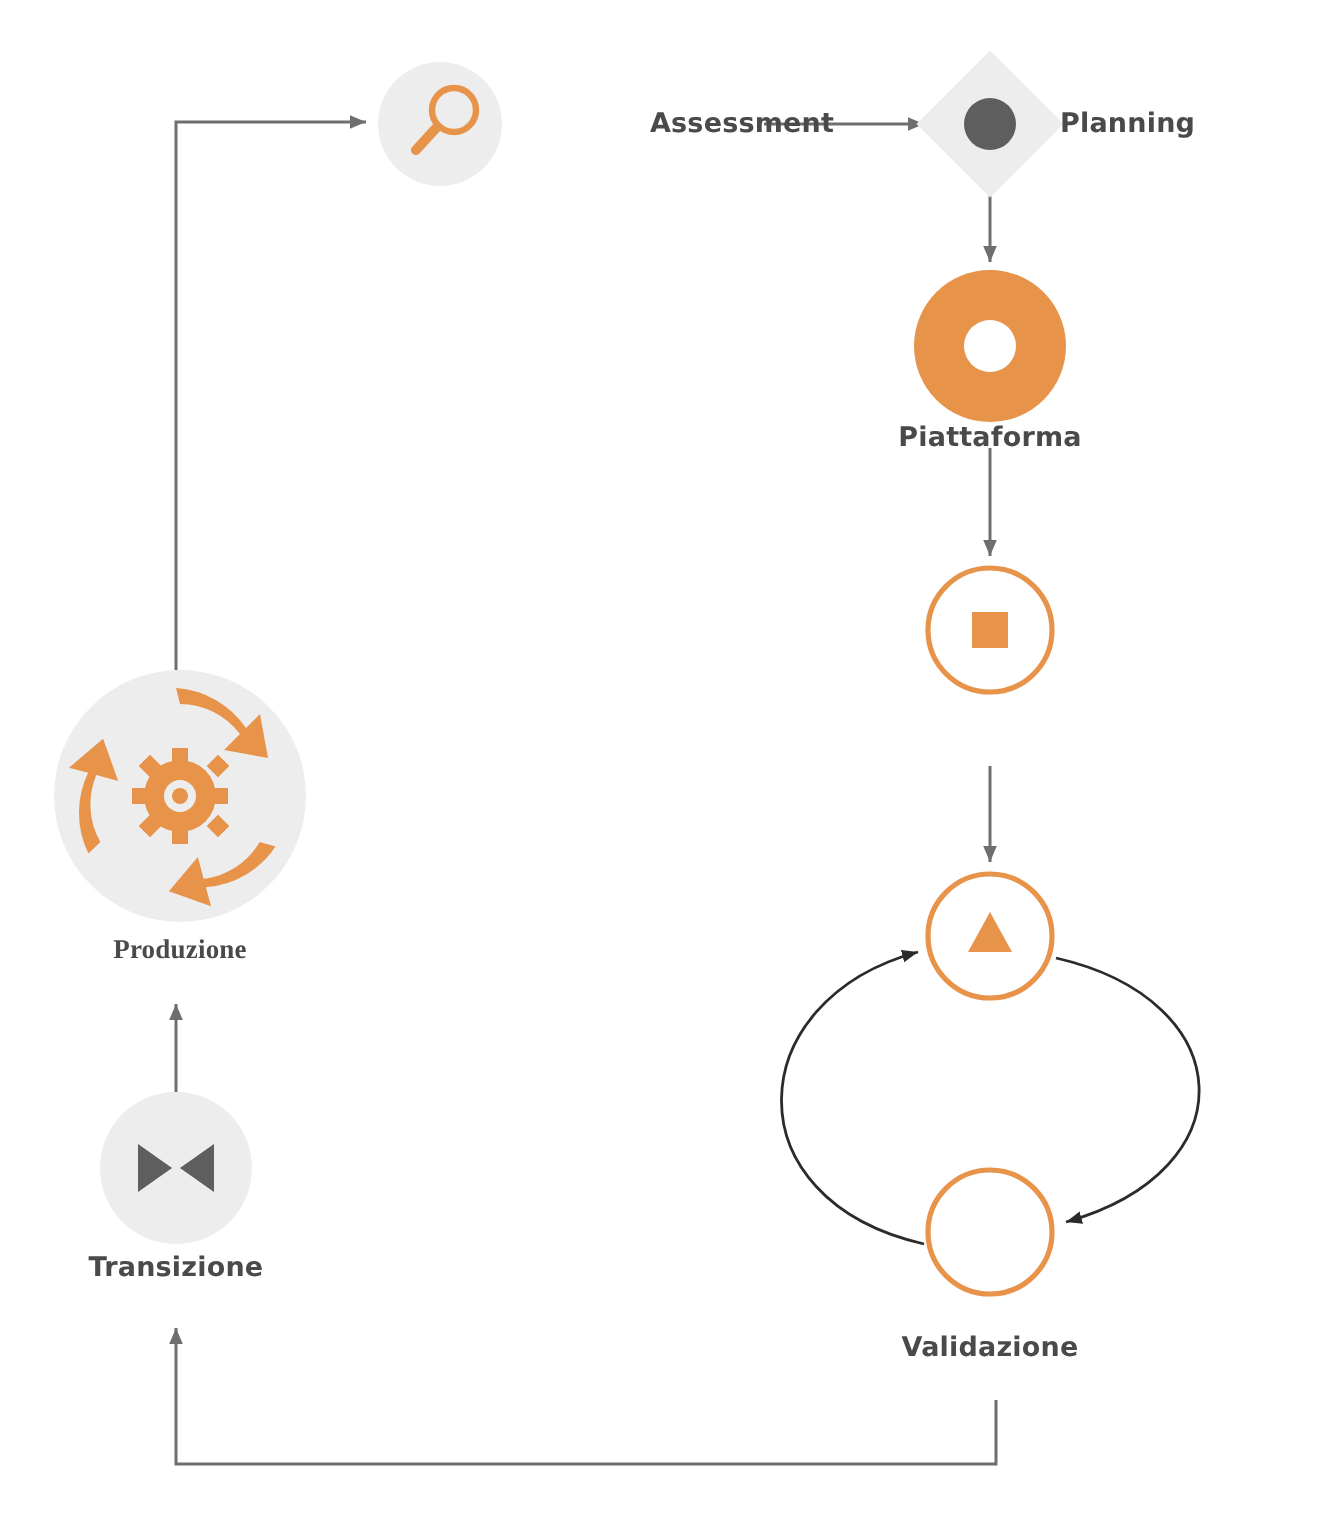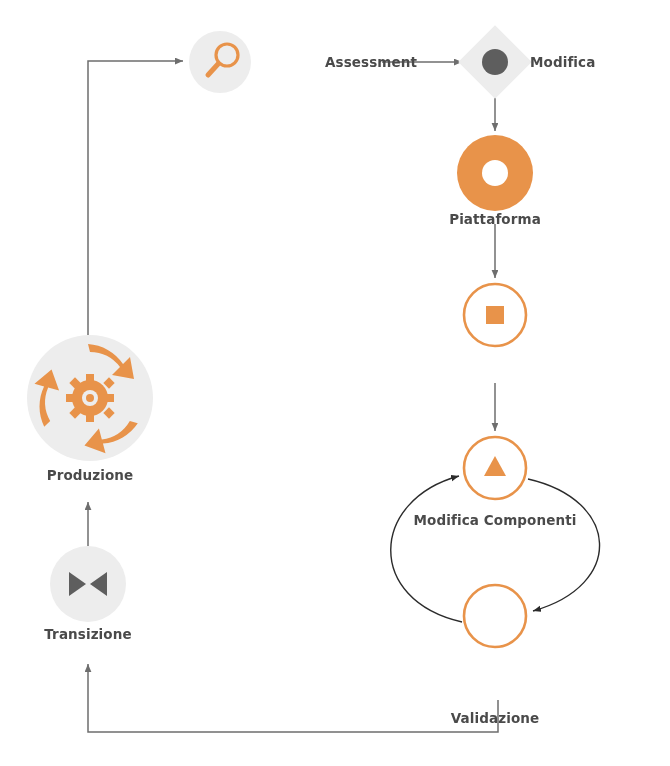--- a/index.html
+++ b/index.html
@@ -161,26 +161,25 @@
       <circle cx="88" cy="584" r="38" fill="#EDEDED"></circle>
       <g fill="#5E5E5E">
         <path d="M 69,572 L 86,584 L 69,596 Z"></path>
         <path d="M 107,572 L 90,584 L 107,596 Z"></path>
       </g>
     </g>
   </svg>
 
   <div class="node-label" style="left:325px; top:54px;">Assessment</div>
 
-  <div class="node-label" style="left:530px; top:54px;">Modifica</div>
+  <div class="node-label" style="left:530px; top:54px;">Planning</div>
 
   <div class="node-label label-center" style="left:495px; top:211px;">Piattaforma</div>
 
 
-  <div class="node-label label-center" style="left:495px; top:512px;">Modifica Componenti</div>
 
-  <div class="node-label label-center" style="left:495px; top:666px;margin-top:44px;">Validazione</div>
+  <div class="node-label label-center" style="left:495px; top:666px;">Validazione</div>
 
-  <div class="node-label label-center" style="left:90px; top:467px;">Produzione</div>
+  <div class="node-label label-center" style="left:90px; top:467px;font-family:Liberation Serif, serif;">Produzione</div>
 
   <div class="node-label label-center" style="left:88px; top:626px;">Transizione</div>
 
 </div>
 
 </body></html>

